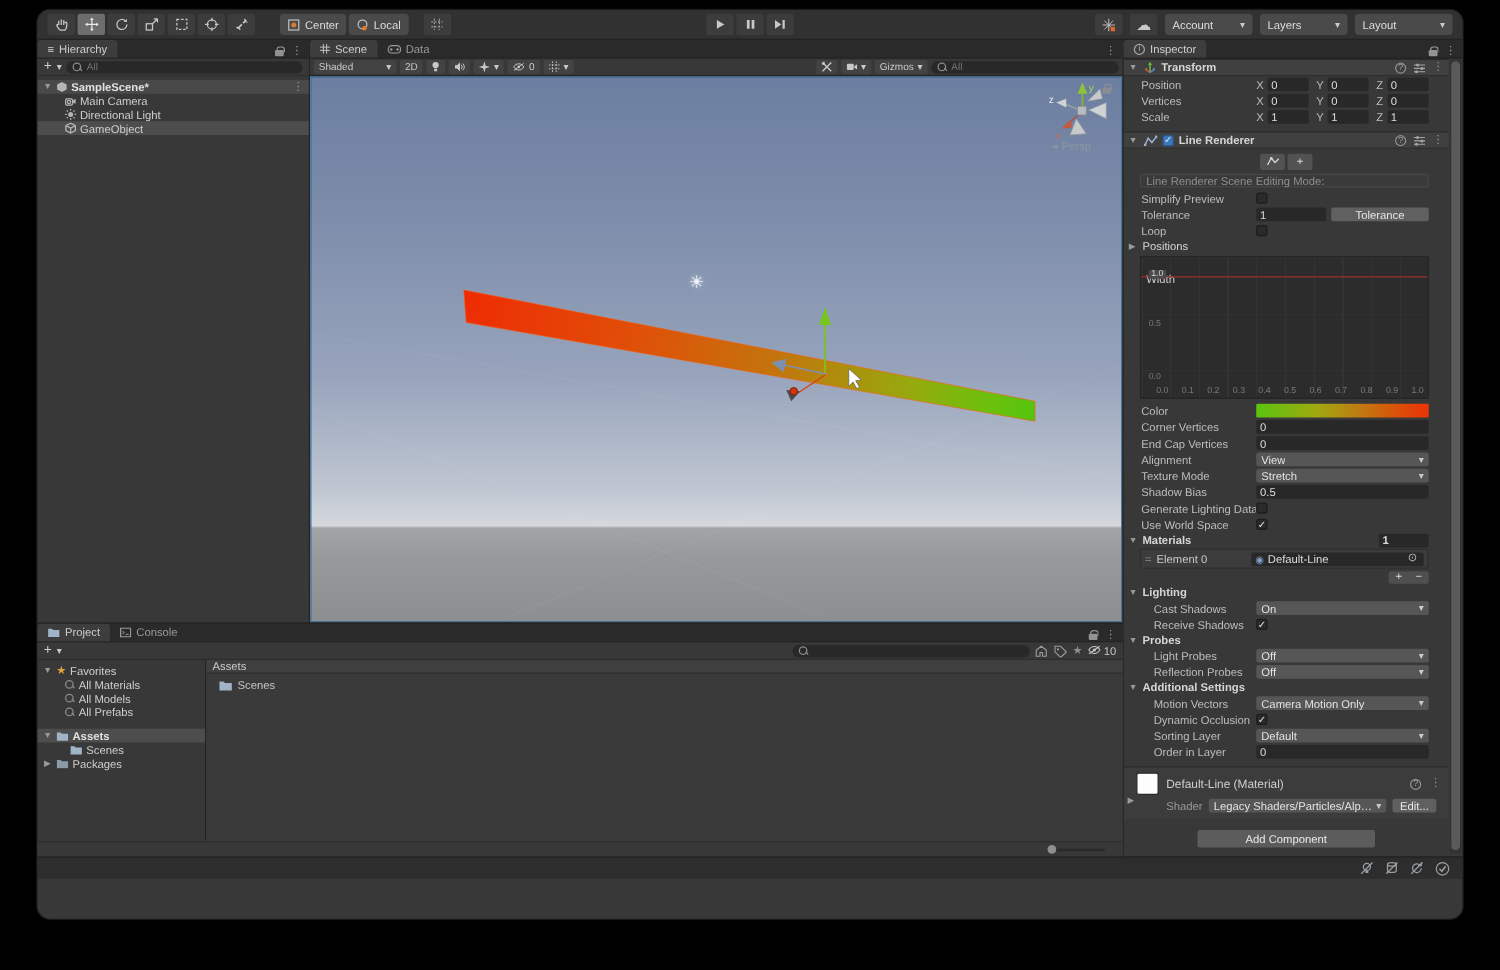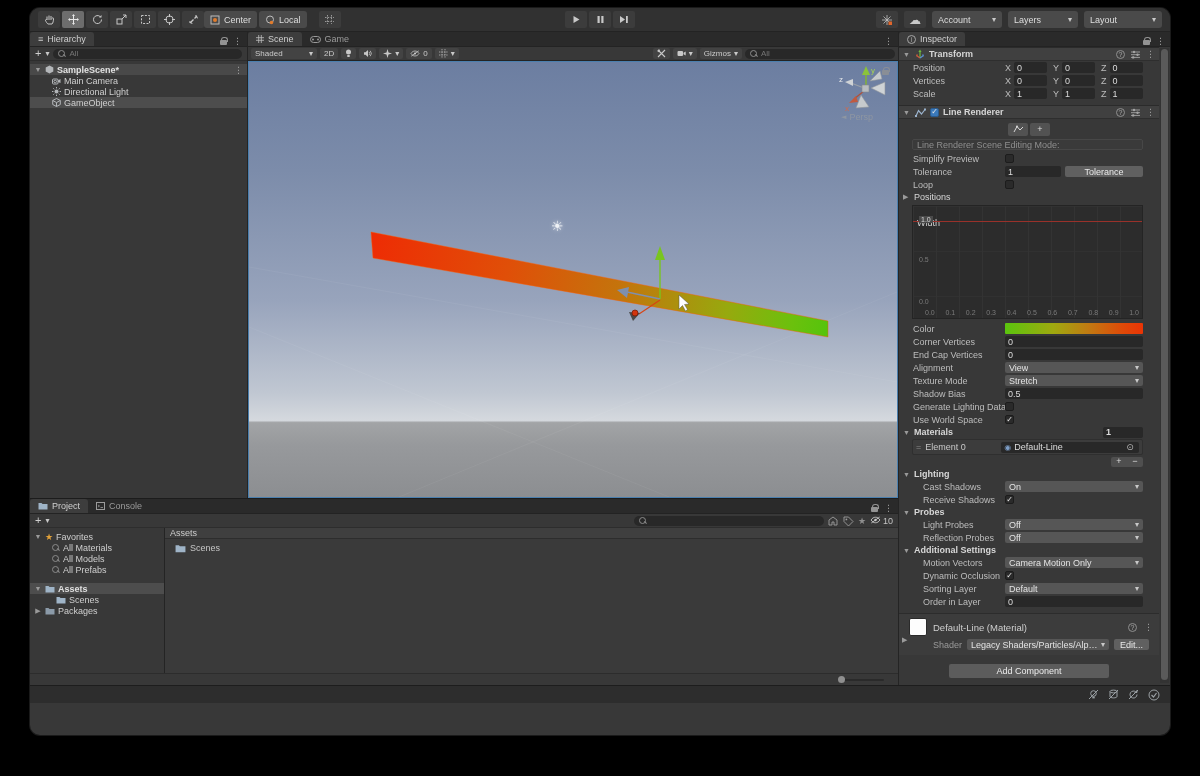--- a/index.html
+++ b/index.html
@@ -137,21 +137,21 @@
   .pmrow{height:13px;display:flex;justify-content:flex-end;padding-right:16px;align-items:center}
   .pm{display:flex;background:#4f4f4f;border-radius:2px;height:10px}
   .pm span{width:16px;display:flex;align-items:center;justify-content:center;color:#ddd;font-size:9px;line-height:1}
   .matprev{margin-top:5px;border-top:1px solid #2c2c2c;background:#3c3c3c;padding:4px 0 5px 0;position:relative}
   .matprev .pfold{position:absolute;left:3px;top:22px;color:#9a9a9a;font-size:7px}
   .mphead{display:flex;align-items:center;gap:6px;padding:0 6px 0 10px}
   .swatch{width:18px;height:18px;background:#fdfdfd;border-radius:2px;border:1px solid #2a2a2a}
   .mptitle{color:#cfcfcf;font-size:9.5px}
   .shaderrow{display:flex;align-items:center;gap:5px;padding:3px 6px 0 34px}
   .shlbl{color:#9a9a9a}
-  .addcomp{margin:9px auto 0 auto;width:160px;height:14px;background:#5c5c5c;border-radius:2px;
+  .addcomp{margin:9px auto 0 auto;width:142px;height:14px;background:#5c5c5c;border-radius:2px;
     display:flex;align-items:center;justify-content:center;color:#ececec}
   
   .pbody{position:absolute;left:0;top:29px;right:0;bottom:12px;display:flex}
   .ptree{width:135px;border-right:1px solid #242424;padding-top:3px}
   .ppane{flex:1;background:#3a3a3a;display:flex;flex-direction:column}
   .ppanehead{height:11px;background:#3f3f3f;border-bottom:1px solid #2d2d2d;display:flex;
     align-items:center;padding-left:5px;color:#cccccc}
   .ppaneitem{display:flex;align-items:center;gap:4px;padding:4px 0 0 10px;color:#c6c6c6}
   .pbottom{position:absolute;left:0;bottom:0;right:0;height:12px;background:#383838;
     border-top:1px solid #2c2c2c}
@@ -207,21 +207,21 @@
             <path d="M5.5 0v3M5.5 8v3M0 5.5h3M8 5.5h3" stroke="#c8c8c8"></path>
           </svg>
       </div>
       <div class="tbtn">
         <svg class="ic" width="11" height="11" viewBox="0 0 11 11">
             <path d="M2 9l3.5-3.5M9 2L6.5 4.5" stroke="#c8c8c8" stroke-width="1.4"></path>
             <path d="M8 1a2.3 2.3 0 0 0 2 3M1 8a2.3 2.3 0 0 1 3 2" stroke="#c8c8c8" fill="none"></path>
           </svg>
       </div>
     </div>
-    <div class="tgrp" style="margin-left:0">
+    <div class="tgrp" style="margin-left:20px">
       <div class="pillbtn">
         <svg class="ic" width="10" height="10" viewBox="0 0 10 10">
             <rect x="1" y="1" width="8" height="8" stroke="#bdbdbd" fill="none"></rect>
             <circle cx="5" cy="5" r="2" fill="#e07b2c"></circle>
           </svg>
         <span>Center</span>
       </div>
       <div class="pillbtn">
         <svg class="ic" width="10" height="10" viewBox="0 0 10 10">
             <circle cx="5" cy="4.5" r="3.5" stroke="#bdbdbd" fill="none"></circle>
@@ -343,21 +343,21 @@
               <path d="M0 2.7h8M0 5.3h8M2.7 0v8M5.3 0v8" stroke="#c0c0c0" stroke-width=".8"></path>
             </svg>
           <span>Scene</span>
         </div>
         <div class="tab inactive">
           <svg class="ic" width="11" height="7" viewBox="0 0 11 7">
               <rect x="0.5" y="0.5" width="10" height="6" rx="3" stroke="#9b9b9b" fill="none"></rect>
               <circle cx="3" cy="3.5" r="1" fill="#9b9b9b"></circle>
               <circle cx="8" cy="3.5" r="1" fill="#9b9b9b"></circle>
             </svg>
-          <span>Game</span>
+          <span>Data</span>
         </div>
         <div class="tabicons">
           <span class="kebab">⋮</span>
         </div>
       </div>
       <div class="scontrol">
         <div class="cbtn" style="width:66px;justify-content:space-between">
           <span>Shaded</span>
           <span class="caret">▾</span>
         </div>

